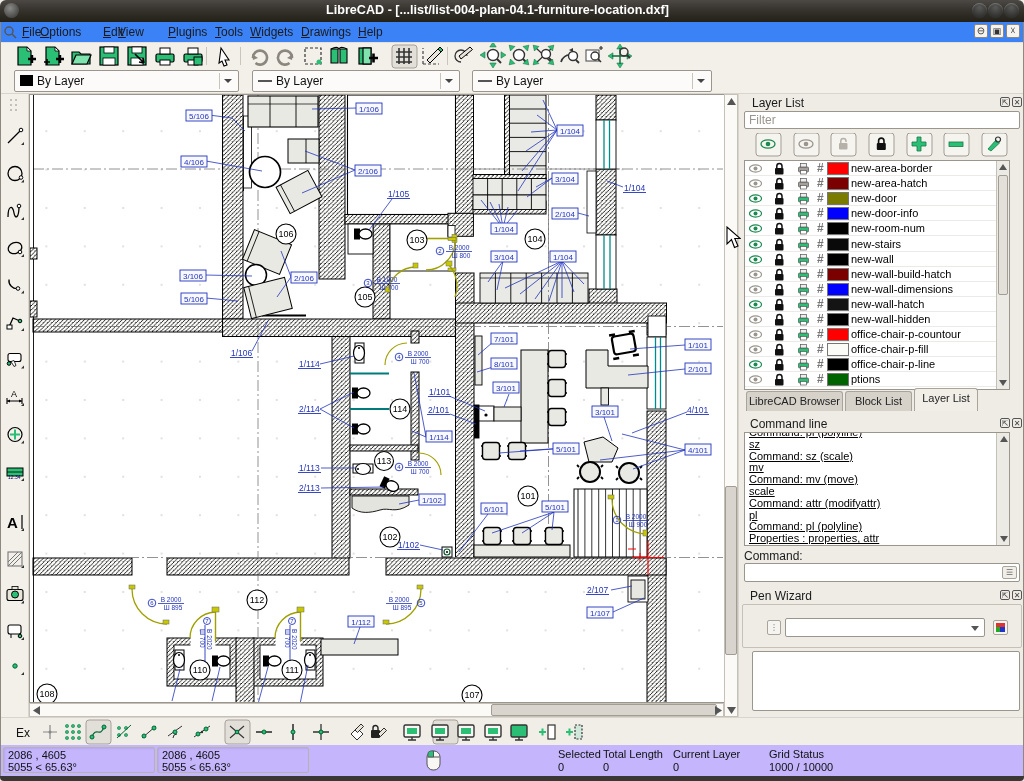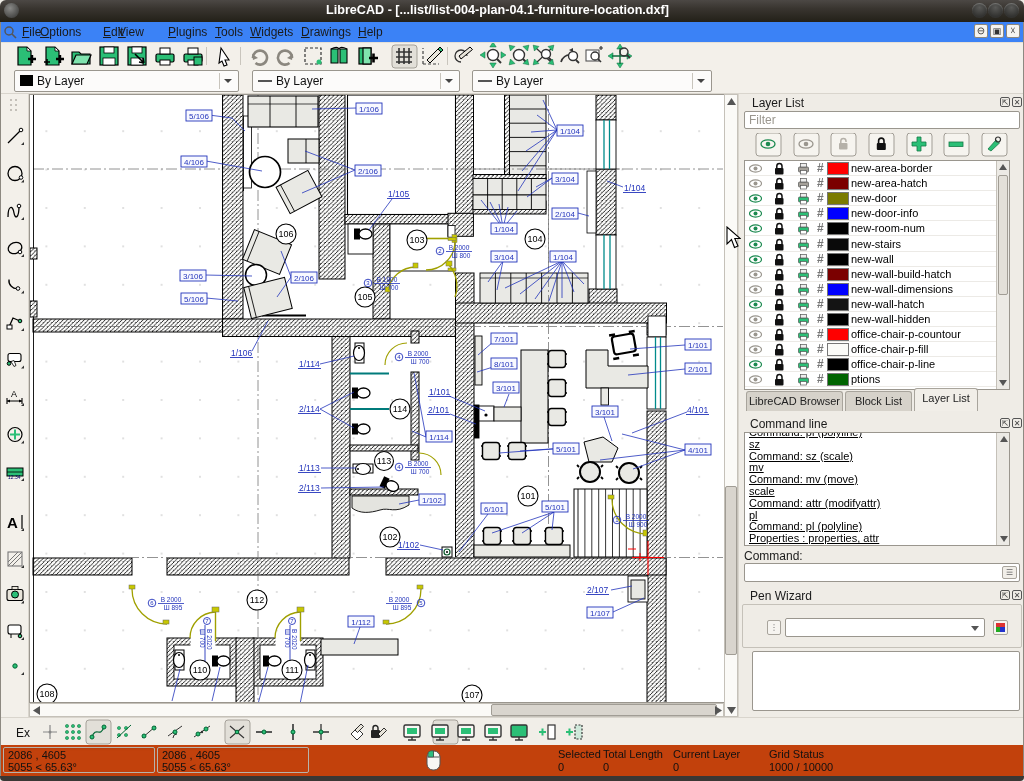--- a/index.html
+++ b/index.html
@@ -35,21 +35,21 @@
 .sw{position:absolute;left:82px;top:1px;width:22px;height:13px;border:1px solid #777;}
 .vscr{position:absolute;right:0;top:0;width:13px;background:#eceae5;border-left:1px solid #c5c1b9;}
 
 .tab{position:absolute;height:20px;background:#d6d2ca;border:1px solid #a8a49c;border-bottom:none;border-top-left-radius:3px;border-top-right-radius:3px;font-size:11px;text-align:center;line-height:19px;color:#222;}
 .tab.active{background:#f1eee8;height:23px;z-index:2;}
 
 #cmdhist{position:absolute;left:744px;top:432px;width:266px;height:114px;background:#fff;border:1px solid #9a968e;font-size:11px;overflow:hidden;}
 #cmdhist div{padding-left:4px;height:11.8px;line-height:11.8px;color:#000;text-decoration:underline;}
 
 #snapbar{left:0;top:717px;width:1024px;height:28px;background:#f1eee8;border-top:1px solid #d9d5cd;}
-#statusbar{left:0;top:745px;width:1024px;height:31px;background:#c2410c;font-size:11px;}
+#statusbar{left:0;top:745px;width:1024px;height:31px;background:#c4b5fd;font-size:11px;}
 #bottomedge{left:0;top:776px;width:1024px;height:5px;background:#3a3734;border-bottom-left-radius:4px;border-bottom-right-radius:4px;}
 .sbox{position:absolute;top:2px;height:26px;border:1px solid #b7b3ab;border-radius:2px;box-shadow:inset 1px 1px 2px rgba(0,0,0,.08);font-size:11px;padding:1px 4px;line-height:12px;color:#111;}
 .slab{position:absolute;font-size:11px;color:#111;line-height:13px;}
 </style></head>
 <body>
 <div id="title" class="abs">LibreCAD - [...list/list-004-plan-04.1-furniture-location.dxf]
 <span style="position:absolute;left:4px;top:3px;width:15px;height:15px;border-radius:50%;background:radial-gradient(circle at 40% 35%,#8a8a88,#4a4a48 70%);"></span>
 <span class="tbtn" style="left:972px"></span><span class="tbtn" style="left:988px"></span><span class="tbtn" style="left:1004px"></span>
 </div>
 <div id="menubar" class="abs">

